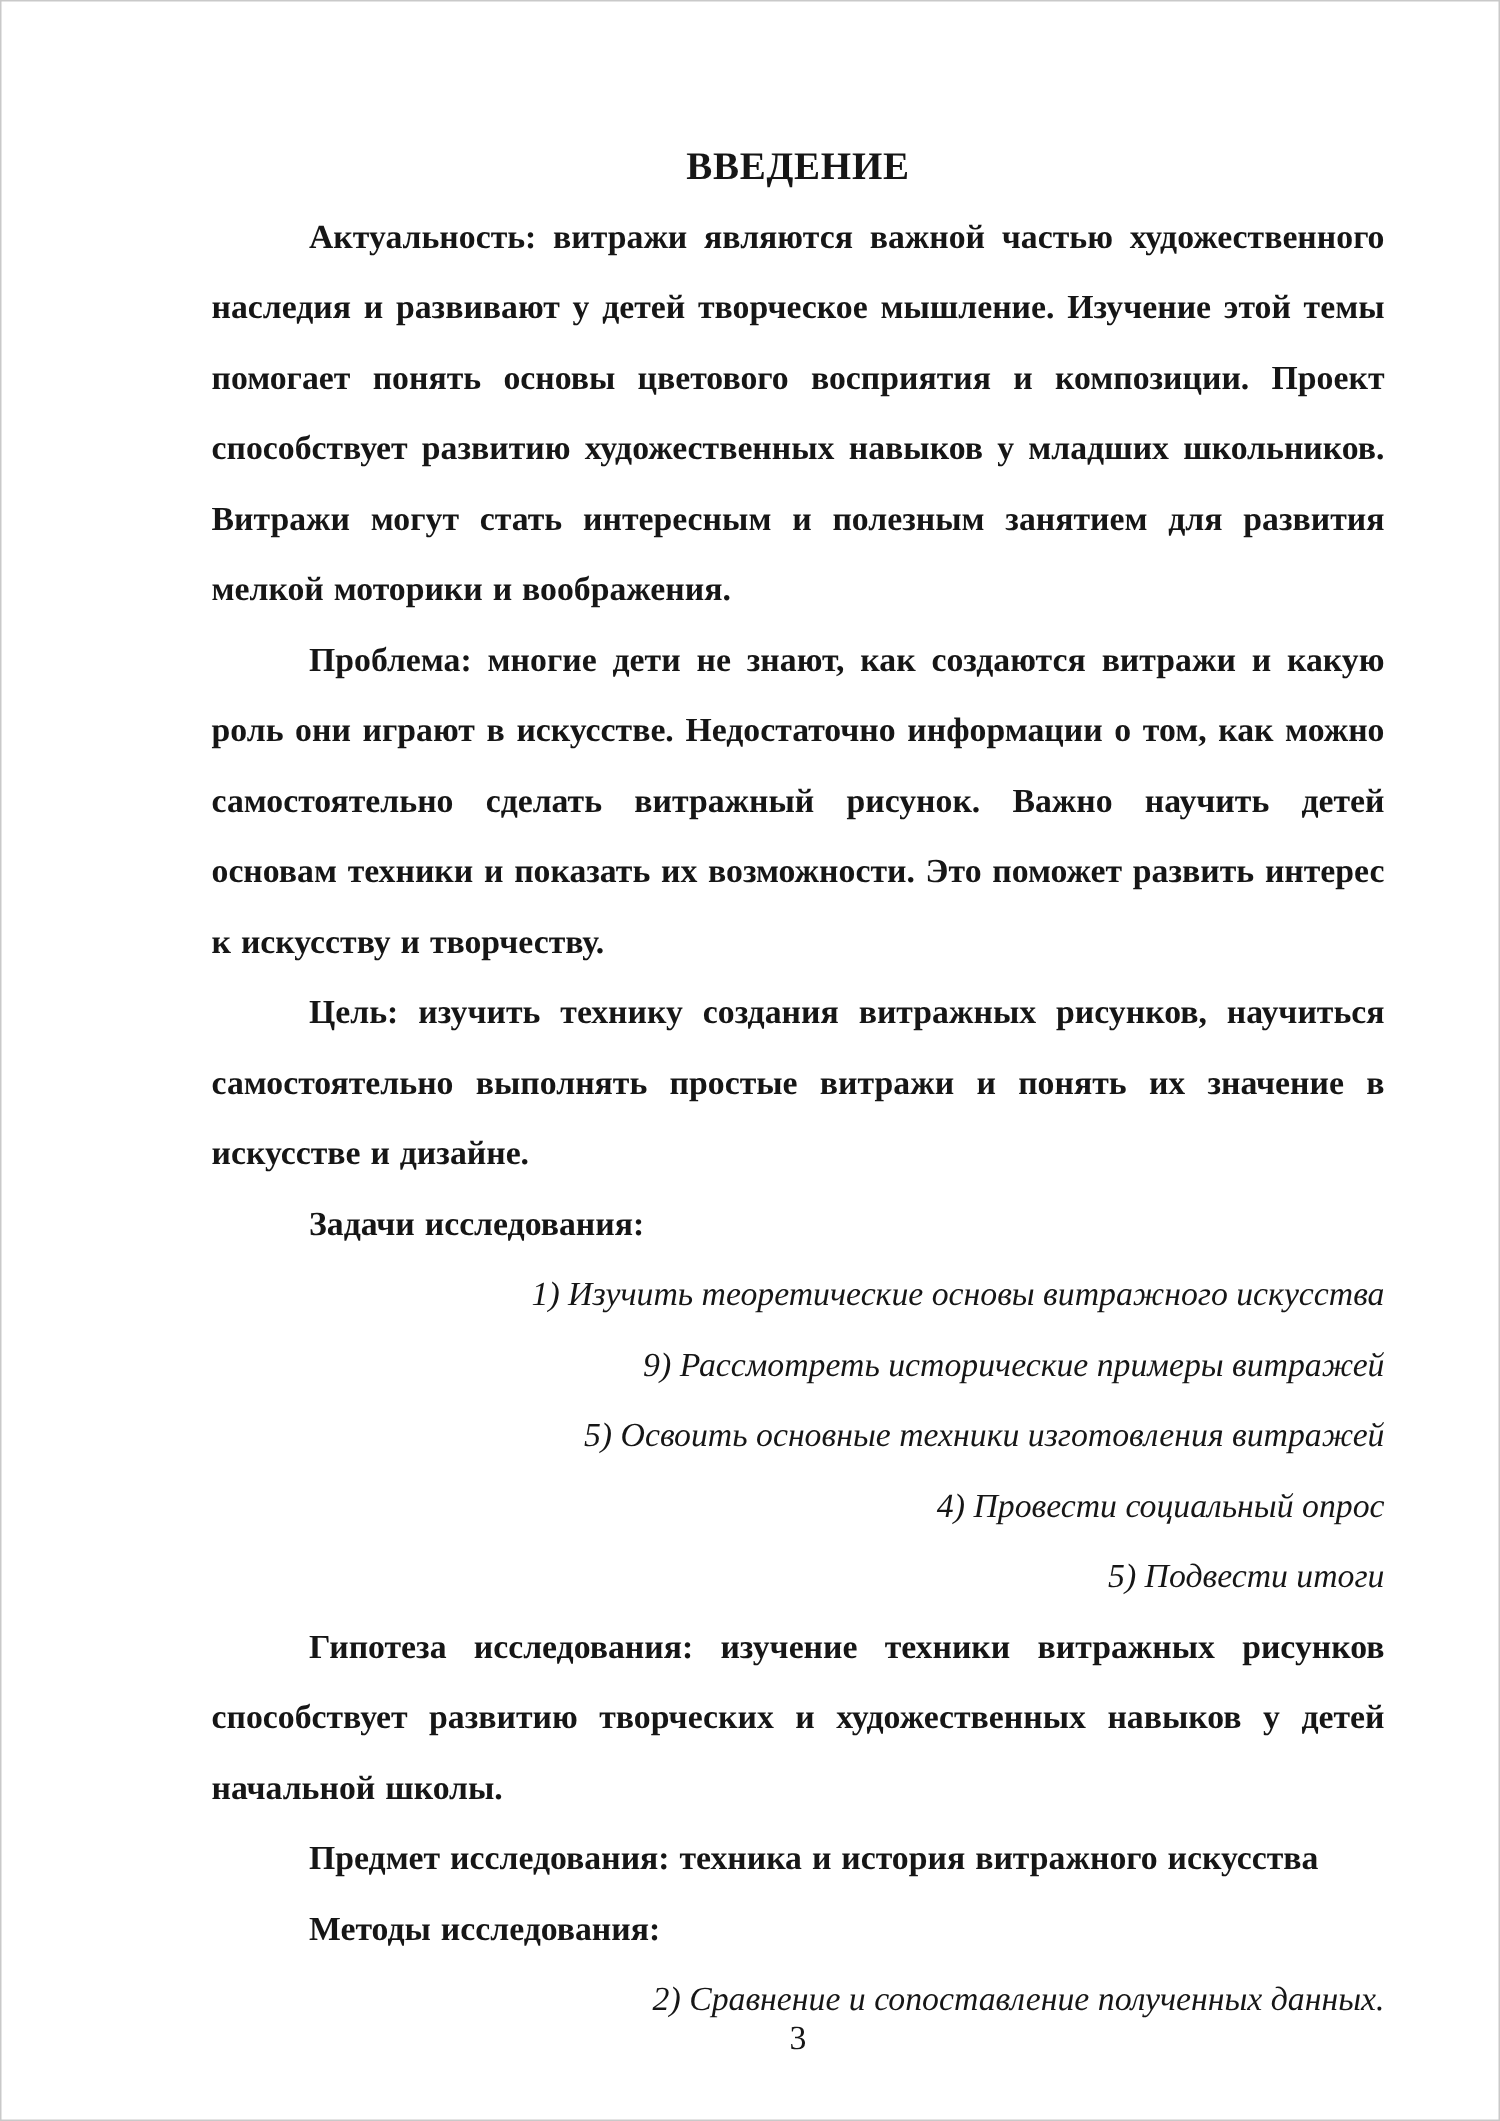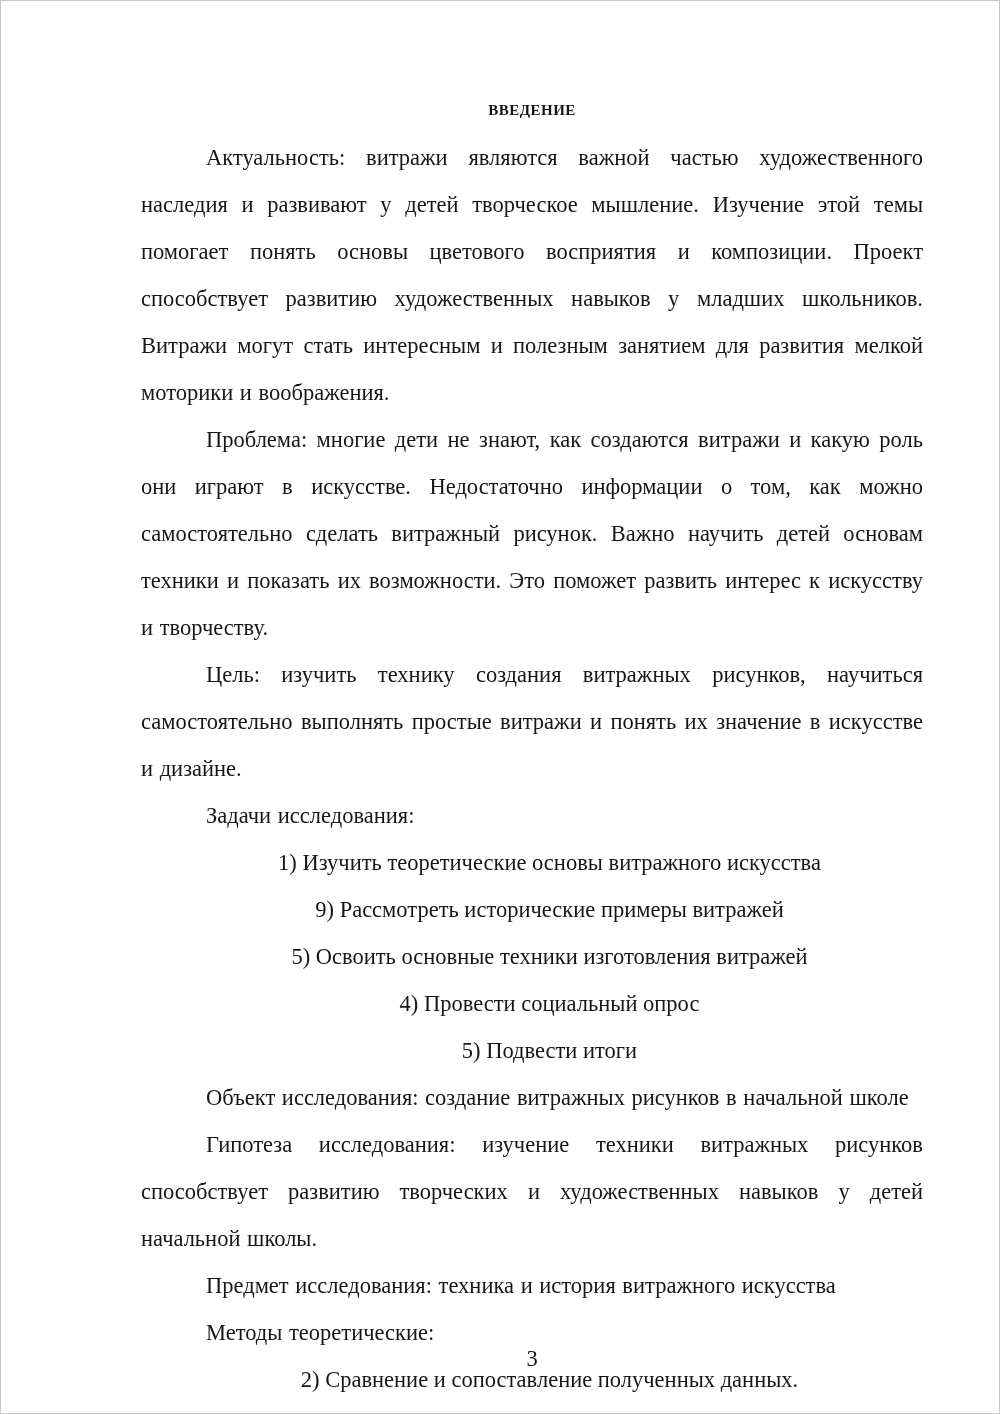--- a/index.html
+++ b/index.html
@@ -17,37 +17,39 @@
     border: 1px solid #c9c9c9;
     padding: 86px 76px 0 140px;
     font-family: "Liberation Serif", "DejaVu Serif", serif;
     font-size: 22.5px;
     line-height: 47px;
     color: #161616;
     overflow: hidden;
   }
   .doc-title {
     margin: 0;
-    font-size: 15px;
+    font-size: 26px;
     font-weight: bold;
     text-align: center;
     line-height: 47px;
     letter-spacing: 0.5px;
   }
   .para {
     margin: 0;
     text-align: justify;
     text-indent: 65px;
     word-spacing: 1px;
+    font-weight: bold;
   }
   .list-item {
     margin: 0;
-    text-align: center;
+    text-align: right;
     text-indent: 0;
     padding-left: 35px;
+    font-style: italic;
   }
   .page-number {
     position: absolute;
     bottom: 40px;
     left: 140px;
     right: 76px;
     text-align: center;
     font-size: 22.5px;
     line-height: 28px;
   }
@@ -70,26 +72,25 @@
   <p class="list-item">1) Изучить теоретические основы витражного искусства</p>
 
   <p class="list-item">9) Рассмотреть исторические примеры витражей</p>
 
   <p class="list-item">5) Освоить основные техники изготовления витражей</p>
 
   <p class="list-item">4) Провести социальный опрос</p>
 
   <p class="list-item">5) Подвести итоги</p>
 
-  <p class="para">Объект исследования: создание витражных рисунков в начальной школе</p>
 
   <p class="para">Гипотеза исследования: изучение техники витражных рисунков способствует развитию творческих и художественных навыков у детей начальной школы.</p>
 
   <p class="para">Предмет исследования: техника и история витражного искусства</p>
 
-  <p class="para">Методы теоретические:</p>
+  <p class="para">Методы исследования:</p>
 
 
   <p class="list-item">2) Сравнение и сопоставление полученных данных.</p>
 
   <div class="page-number">3</div>
 
 </div>
 
 </body></html>

